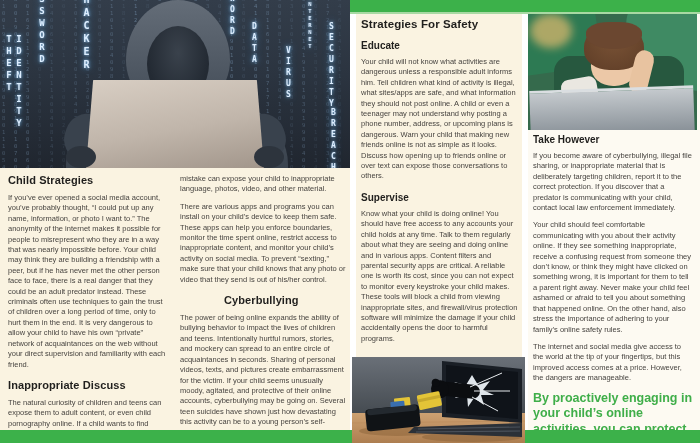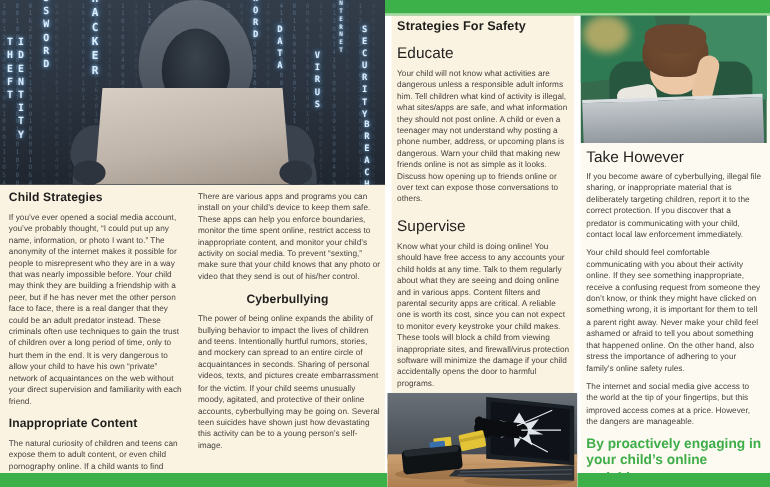--- a/index.html
+++ b/index.html
@@ -13,21 +13,21 @@
   .bar.top{left:350px;top:0;width:350px;height:12px;border-bottom:2px solid #a8d9a3;}
   .bar.bottom-left{left:0;top:430px;width:352px;height:13px;}
   .bar.bottom-right{left:525px;top:430px;width:175px;height:13px;}
   
   .col{position:absolute;top:174px;}
   .col.c1{left:8px;width:161px;}
   .col.c2{left:180px;width:167px;}
   .mid-content{position:absolute;left:361px;top:18px;width:157px;}
   .right-content{position:absolute;left:533px;top:134px;width:160px;}
   h2{font-size:11px;font-weight:700;color:#201f1d;margin:0 0 7px 0;letter-spacing:.1px;}
-  h3{font-size:14px;font-weight:400;color:#201f1d;margin:10px 0 6px 0;}
+  h3{font-size:10px;font-weight:700;color:#201f1d;margin:10px 0 6px 0;}
   h2.mid-title{font-size:11.5px;margin:0 0 8px 0;}
   p{font-size:7.5px;line-height:10.4px;color:#474440;margin:0 0 7px 0;}
   .cta{font-size:12.5px;line-height:15.5px;font-weight:700;color:#3fae49;margin-top:6px;}
   
   .hero{position:absolute;left:0;top:0;width:350px;height:168px;overflow:hidden;
         background:linear-gradient(180deg,#333d4a 0%,#2b3440 45%,#20262f 100%);}
   .codecol{position:absolute;top:-4px;z-index:1;white-space:pre;line-height:7px;font-size:5.5px;
         font-family:"DejaVu Sans Mono",monospace;color:#9ec4e8;pointer-events:none;}
   .hero-word{position:absolute;z-index:3;writing-mode:vertical-rl;text-orientation:upright;
         font-family:"DejaVu Sans Mono",monospace;font-weight:700;color:#ddeeff;letter-spacing:2px;
@@ -881,25 +881,26 @@
     <span class="hero-word w-security">SECURITY</span>
     <span class="hero-word w-breach">BREACH</span>
     <div class="laptop-lid"></div>
     <div class="hand hl"></div>
     <div class="hand hr"></div>
   </div>
 
   <div class="col c1">
     <h2>Child Strategies</h2>
     <p>If you’ve ever opened a social media account, you’ve probably thought, “I could put up any name, information, or photo I want to.” The anonymity of the internet makes it possible for people to misrepresent who they are in a way that was nearly impossible before. Your child may think they are building a friendship with a peer, but if he has never met the other person face to face, there is a real danger that they could be an adult predator instead. These criminals often use techniques to gain the trust of children over a long period of time, only to hurt them in the end. It is very dangerous to allow your child to have his own “private” network of acquaintances on the web without your direct supervision and familiarity with each friend.</p>
-    <h2 style="margin-top:9px;">Inappropriate Content</h2>
+    <h2 style="margin-top:9px;">Inappropriate Discuss</h2>
     <p>The natural curiosity of children and teens can expose them to adult content, or even child pornography online. If a child wants to find sexually explicit material, it’s easily available. However, even a misspelled word or naive</p>
   </div>
 
   <div class="col c2">
+    <p>mistake can expose your child to inappropriate language, photos, video, and other material.</p>
     <p>There are various apps and programs you can install on your child’s device to keep them safe. These apps can help you enforce boundaries, monitor the time spent online, restrict access to inappropriate content, and monitor your child’s activity on social media. To prevent “sexting,” make sure that your child knows that any photo or video that they send is out of his/her control.</p>
     <h2 style="margin-top:9px;margin-left:44px;">Cyberbullying</h2>
     <p>The power of being online expands the ability of bullying behavior to impact the lives of children and teens. Intentionally hurtful rumors, stories, and mockery can spread to an entire circle of acquaintances in seconds. Sharing of personal videos, texts, and pictures create embarrassment for the victim. If your child seems unusually moody, agitated, and protective of their online accounts, cyberbullying may be going on. Several teen suicides have shown just how devastating this activity can be to a young person’s self-image.</p>
   </div>
 
   <div class="mid-panel"></div>
   <div class="mid-content">
     <h2 class="mid-title">Strategies For Safety</h2>
     <h3>Educate</h3>
     <p>Your child will not know what activities are dangerous unless a responsible adult informs him. Tell children what kind of activity is illegal, what sites/apps are safe, and what information they should not post online. A child or even a teenager may not understand why posting a phone number, address, or upcoming plans is dangerous. Warn your child that making new friends online is not as simple as it looks. Discuss how opening up to friends online or over text can expose those conversations to others.</p>

